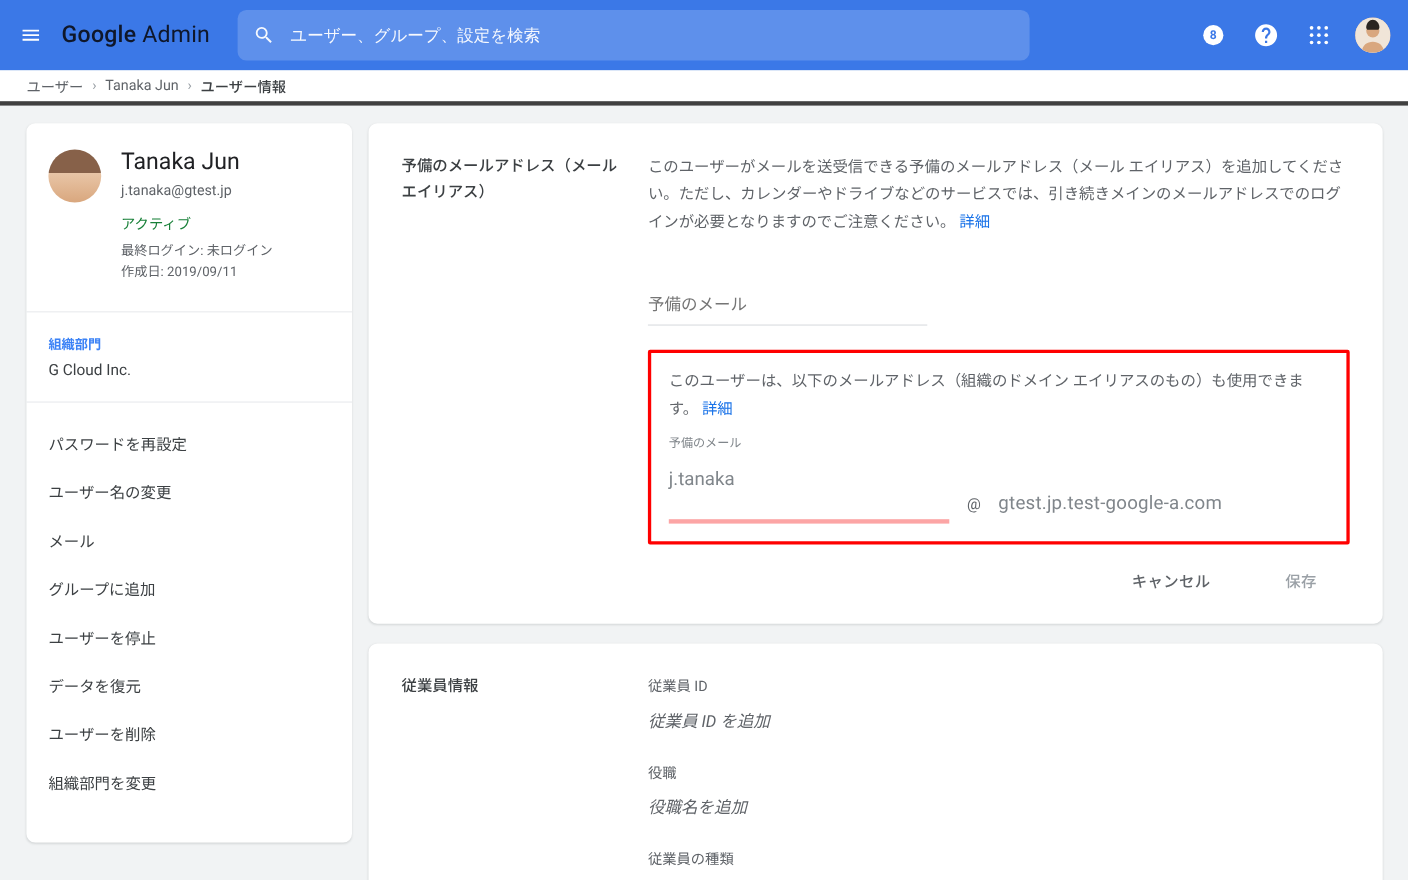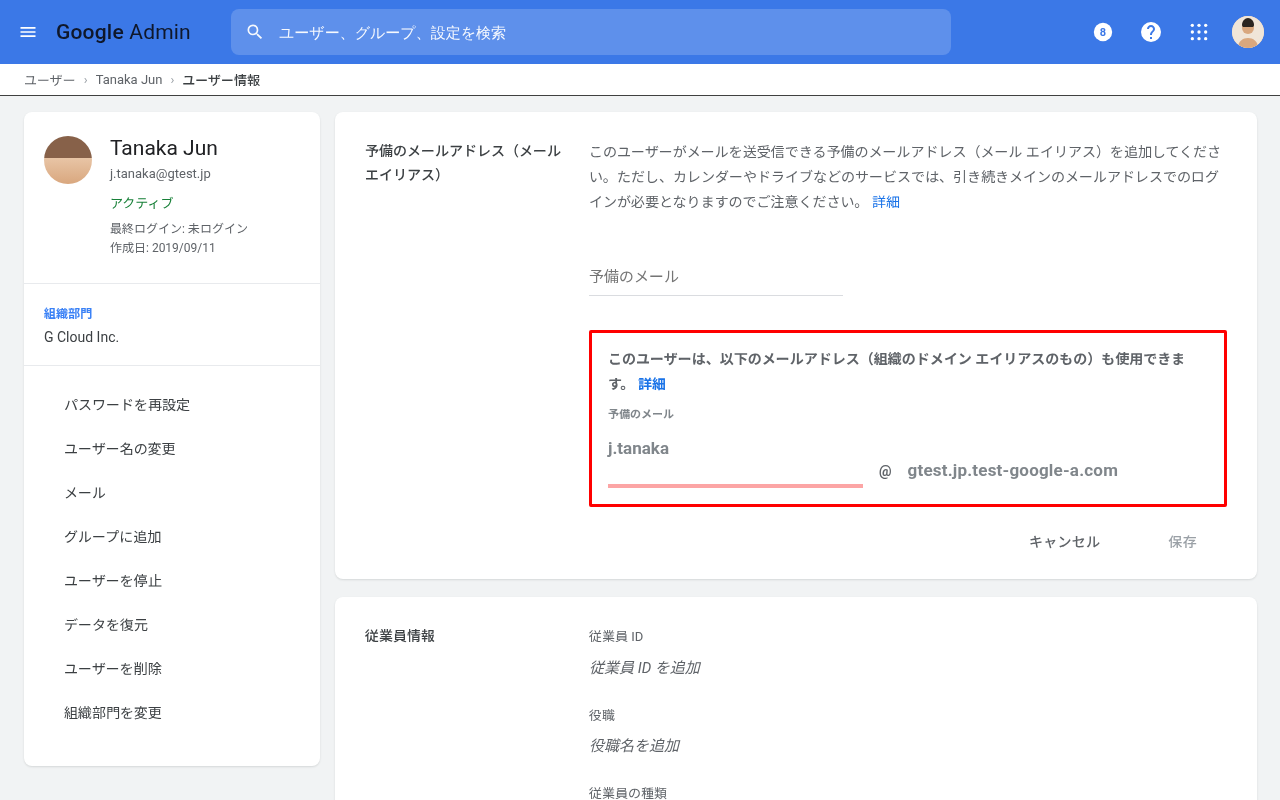--- a/index.html
+++ b/index.html
@@ -1,55 +1,55 @@
 <!DOCTYPE html>
 <html><head>
 <meta charset="utf-8">
 <style>
 * { box-sizing: border-box; margin: 0; padding: 0; }
 body { font-family: Roboto, 'Noto Sans JP', Arial, sans-serif; background: #f1f3f4; color: #3c4043; font-size: 14px; overflow: hidden; }
 .header { background: #3b78e7; height: 64px; display: flex; align-items: center; padding: 0 16px; gap: 16px; }
 .menu-icon { color: #fff; cursor: pointer; width: 24px; height: 24px; display:flex; align-items:center; justify-content:center;}
 .logo { color: #0f172a; font-size: 21px; font-weight: 400; letter-spacing:.2px;}
 .logo .g { font-weight: 500; }
-.search-box { flex: 1; max-width: 720px; background: rgba(255,255,255,.18); border-radius: 8px; height: 46px; display: flex; align-items: center; padding: 0 14px; gap: 14px; margin-left: 24px;}
+.search-box { flex: 1; max-width: 720px; background: rgba(255,255,255,.18); border-radius: 8px; height: 46px; display: flex; align-items: center; padding: 0 14px; gap: 14px; margin-left: 9px;}
 .search-box svg { opacity: .95; }
 .search-box input { background: transparent; border: none; outline: none; color: #fff; font-size: 15px; flex: 1; }
 .search-box input::placeholder { color: rgba(255,255,255,.95); }
 .header-right { display: flex; align-items: center; gap: 18px; margin-left: auto; }
 .hicon { color: #fff; cursor: pointer; width:30px; height:30px; display:flex; align-items:center; justify-content:center; }
 .avatar { width: 32px; height: 32px; border-radius: 50%; background: #f4c7a1; display:flex; align-items:center; justify-content:center; overflow:hidden;}
-.breadcrumb-bar { background: #fff; border-bottom: 1px solid #404040; height: 32px; display: flex; align-items: center; padding: 0 24px; font-size: 13px; color: #5f6368; gap: 8px; }
+.breadcrumb-bar { background: #fff; border-bottom: 4px solid #404040; height: 32px; display: flex; align-items: center; padding: 0 24px; font-size: 13px; color: #5f6368; gap: 8px; }
 .breadcrumb-bar .sep { color: #9aa0a6; }
 .breadcrumb-bar .current { color: #3c4043; font-weight: 500; }
 .breadcrumb-bar span[data-interactable="true"] { cursor:pointer; }
 .container { display: flex; padding: 16px 0 0 24px; gap: 15px; align-items: flex-start; }
 .sidebar { width: 296px; background: #fff; border-radius: 8px; box-shadow: 0 1px 2px rgba(60,64,67,.15); padding: 24px 0; flex-shrink: 0;}
 .user-head { display: flex; gap: 18px; padding: 0 20px 18px; }
 .user-avatar { width: 48px; height: 48px; border-radius: 50%; background: linear-gradient(180deg,#876149 45%,#e8c5a6 45%,#d9a77e); flex-shrink:0;}
 .user-meta .name { font-size: 21px; color: #202124; font-weight: 400; margin-bottom: 6px;}
 .user-meta .email { font-size: 13px; color: #5f6368; margin-bottom: 12px;}
 .user-meta .status { color: #188038; font-size: 13px; margin-bottom: 7px;}
 .user-meta .sub { font-size: 12px; color: #5f6368; margin-bottom: 2px;}
 .divider { height: 1px; background: #e8eaed; margin: 8px 0;}
 .side-sec { padding: 12px 20px; }
 .side-sec .lbl { font-size: 12px; color: #3b82f6; margin-bottom: 8px; font-weight: bold;}
 .side-sec .val { font-size: 14px; color: #3c4043;}
-.side-actions { padding: 8px 0; margin-left: 20px;}
+.side-actions { padding: 8px 0;}
 .side-actions .action { padding: 12px 20px; font-size: 14px; color: #3c4043; cursor:pointer;}
 .main { flex: 1; display: flex; flex-direction: column; gap: 18px; max-width: 922px;}
 .card { background: #fff; border-radius: 8px; box-shadow: 0 1px 2px rgba(60,64,67,.15); }
 .alias-card { padding: 28px 30px 14px; }
 .row-split { display: flex; gap: 26px;}
 .row-split .left-col { width: 198px; flex-shrink:0; font-size: 14px; color: #3c4043; font-weight: 500; line-height: 1.7;}
 .row-split .right-col { flex: 1; font-size: 14px; color: #5f6368; line-height: 1.8;}
 .link { color: #1a73e8; cursor:pointer; }
 .field-under { margin-top: 48px; width: 254px;}
 .field-under .ul { border-bottom: 1px solid #dadce0; font-size: 15px; color: #757575; padding-bottom: 4px;}
-.highlight-box { border: 3px solid #ff0000; margin-top: 34px; padding: 14px 16px 16px; border-radius:2px;font-weight:bold;}
+.highlight-box { border: 3px solid #ff0000; margin-top: 22px; padding: 14px 16px 16px; border-radius:2px;}
 .highlight-box .desc { color: #5f6368; font-size: 14px; line-height:1.8; margin-bottom: 4px;}
 .highlight-box .mini-lbl { font-size: 11px; color: #80868b; margin-top: 8px; margin-bottom: 8px;}
 .alias-row { display: flex; align-items: flex-end; gap: 16px; font-size: 17px;}
 .alias-row .local { color: #80868b; border-bottom: 4px solid #fca5a5; padding-bottom: 21px; width: 255px;}
 .alias-row .at { color: #5f6368; font-size: 14px; padding-bottom: 4px;}
 .alias-row .domain { color: #80868b; letter-spacing:.2px; padding-bottom: 3px;}
 .card-actions { display: flex; justify-content: flex-end; gap: 30px; padding: 24px 30px 14px 0;}
 .card-actions .btn { font-size: 14px; font-weight: 500; cursor:pointer; letter-spacing:.3px;margin-left:38px;}
 .card-actions .cancel { color: #5f6368;}
 .card-actions .save { color: #9aa0a6;}

